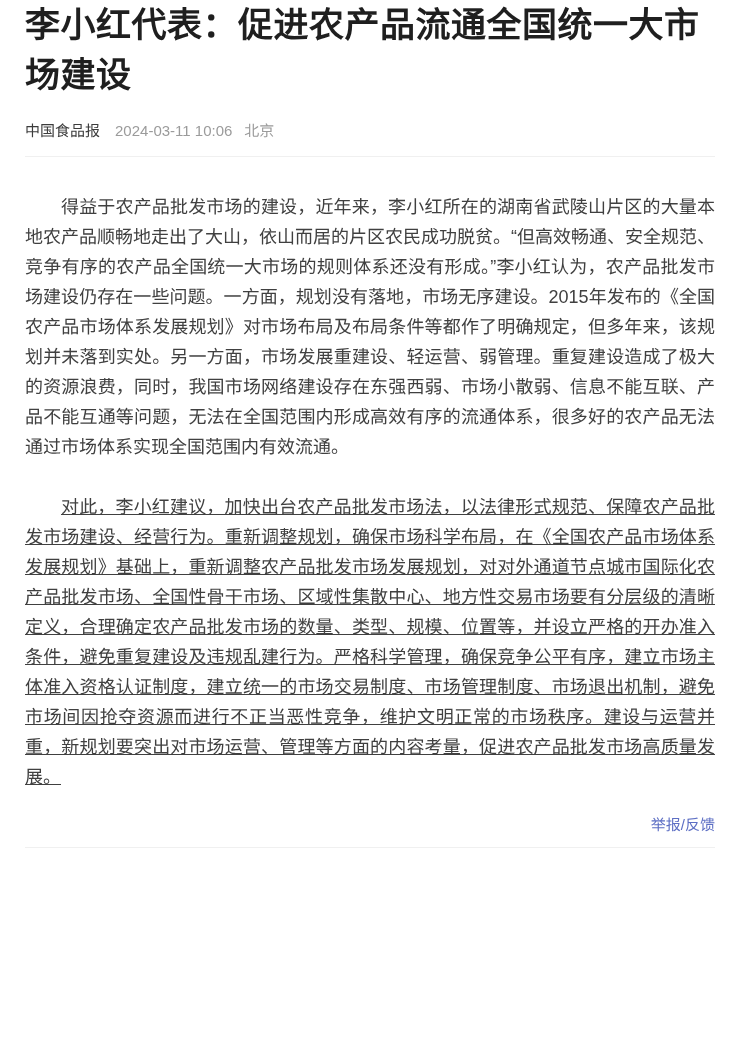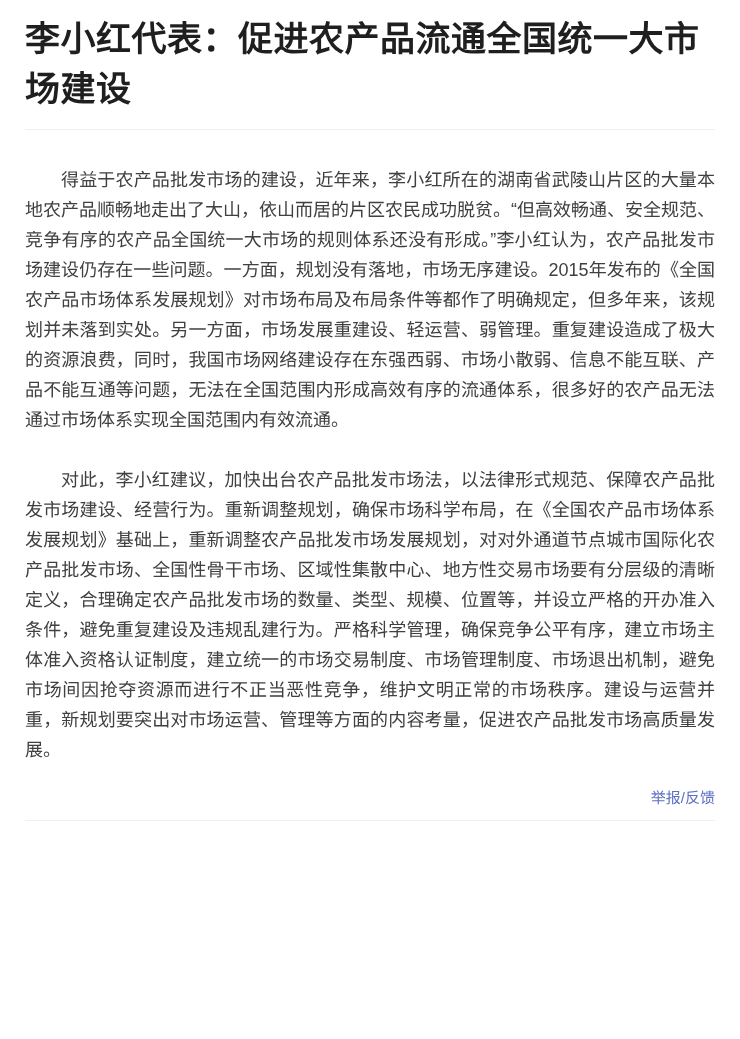--- a/index.html
+++ b/index.html
@@ -5,21 +5,21 @@
   * { margin: 0; padding: 0; box-sizing: border-box; }
   html, body { background: #ffffff; }
   body {
     font-family: "Liberation Sans", "DejaVu Sans", sans-serif;
     width: 740px;
   }
   .page {
     width: 740px;
     height: 1039px;
     background: #ffffff;
-    padding: 14px 25px 0 25px;
+    padding: 0 25px 0 25px;
     overflow: hidden;
   }
   .article-title {
     font-size: 35px;
     line-height: 50px;
     font-weight: 700;
     color: #1f1f1f;
     letter-spacing: 0.5px;
   }
   .meta-row {
@@ -42,21 +42,21 @@
     margin-top: 35px;
     font-size: 18px;
     line-height: 30px;
     color: #404040;
     text-align: justify;
   }
   .article-body p {
     text-indent: 2em;
     margin-bottom: 30px;
   }
-  .article-body p.last { margin-bottom: 16px; }
+  .article-body p.last { margin-bottom: 16px; text-decoration: underline; }
   .lead-bold { font-weight: 700; color: #3a3a3a; }
   .footer-row {
     margin-top: 22px;
     display: flex;
     justify-content: flex-end;
   }
   .report-link {
     font-size: 15px;
     line-height: 21px;
     color: #5d6fc4;
@@ -65,20 +65,25 @@
   }
   .divider-bottom { margin-top: 12px; }
 </style>
 </head>
 <body>
 
 <div class="page">
 
   <h1 class="article-title">李小红代表：促进农产品流通全国统一大市场建设</h1>
 
+  <div class="meta-row">
+    <span class="meta-source">中国食品报</span>
+    <span class="meta-datetime">2024-03-11 10:06</span>
+    <span class="meta-location">北京</span>
+  </div>
 
   <hr class="divider divider-top">
 
   <div class="article-body">
 
     <p>得益于农产品批发市场的建设，近年来，李小红所在的湖南省武陵山片区的大量本地农产品顺畅地走出了大山，依山而居的片区农民成功脱贫。“但高效畅通、安全规范、竞争有序的农产品全国统一大市场的规则体系还没有形成。”李小红认为，农产品批发市场建设仍存在一些问题。一方面，规划没有落地，市场无序建设。2015年发布的《全国农产品市场体系发展规划》对市场布局及布局条件等都作了明确规定，但多年来，该规划并未落到实处。另一方面，市场发展重建设、轻运营、弱管理。重复建设造成了极大的资源浪费，同时，我国市场网络建设存在东强西弱、市场小散弱、信息不能互联、产品不能互通等问题，无法在全国范围内形成高效有序的流通体系，很多好的农产品无法通过市场体系实现全国范围内有效流通。</p>
 
     <p class="last">对此，李小红建议，加快出台农产品批发市场法，以法律形式规范、保障农产品批发市场建设、经营行为。重新调整规划，确保市场科学布局，在《全国农产品市场体系发展规划》基础上，重新调整农产品批发市场发展规划，对对外通道节点城市国际化农产品批发市场、全国性骨干市场、区域性集散中心、地方性交易市场要有分层级的清晰定义，合理确定农产品批发市场的数量、类型、规模、位置等，并设立严格的开办准入条件，避免重复建设及违规乱建行为。严格科学管理，确保竞争公平有序，建立市场主体准入资格认证制度，建立统一的市场交易制度、市场管理制度、市场退出机制，避免市场间因抢夺资源而进行不正当恶性竞争，维护文明正常的市场秩序。建设与运营并重，新规划要突出对市场运营、管理等方面的内容考量，促进农产品批发市场高质量发展。</p>
   </div>
 

